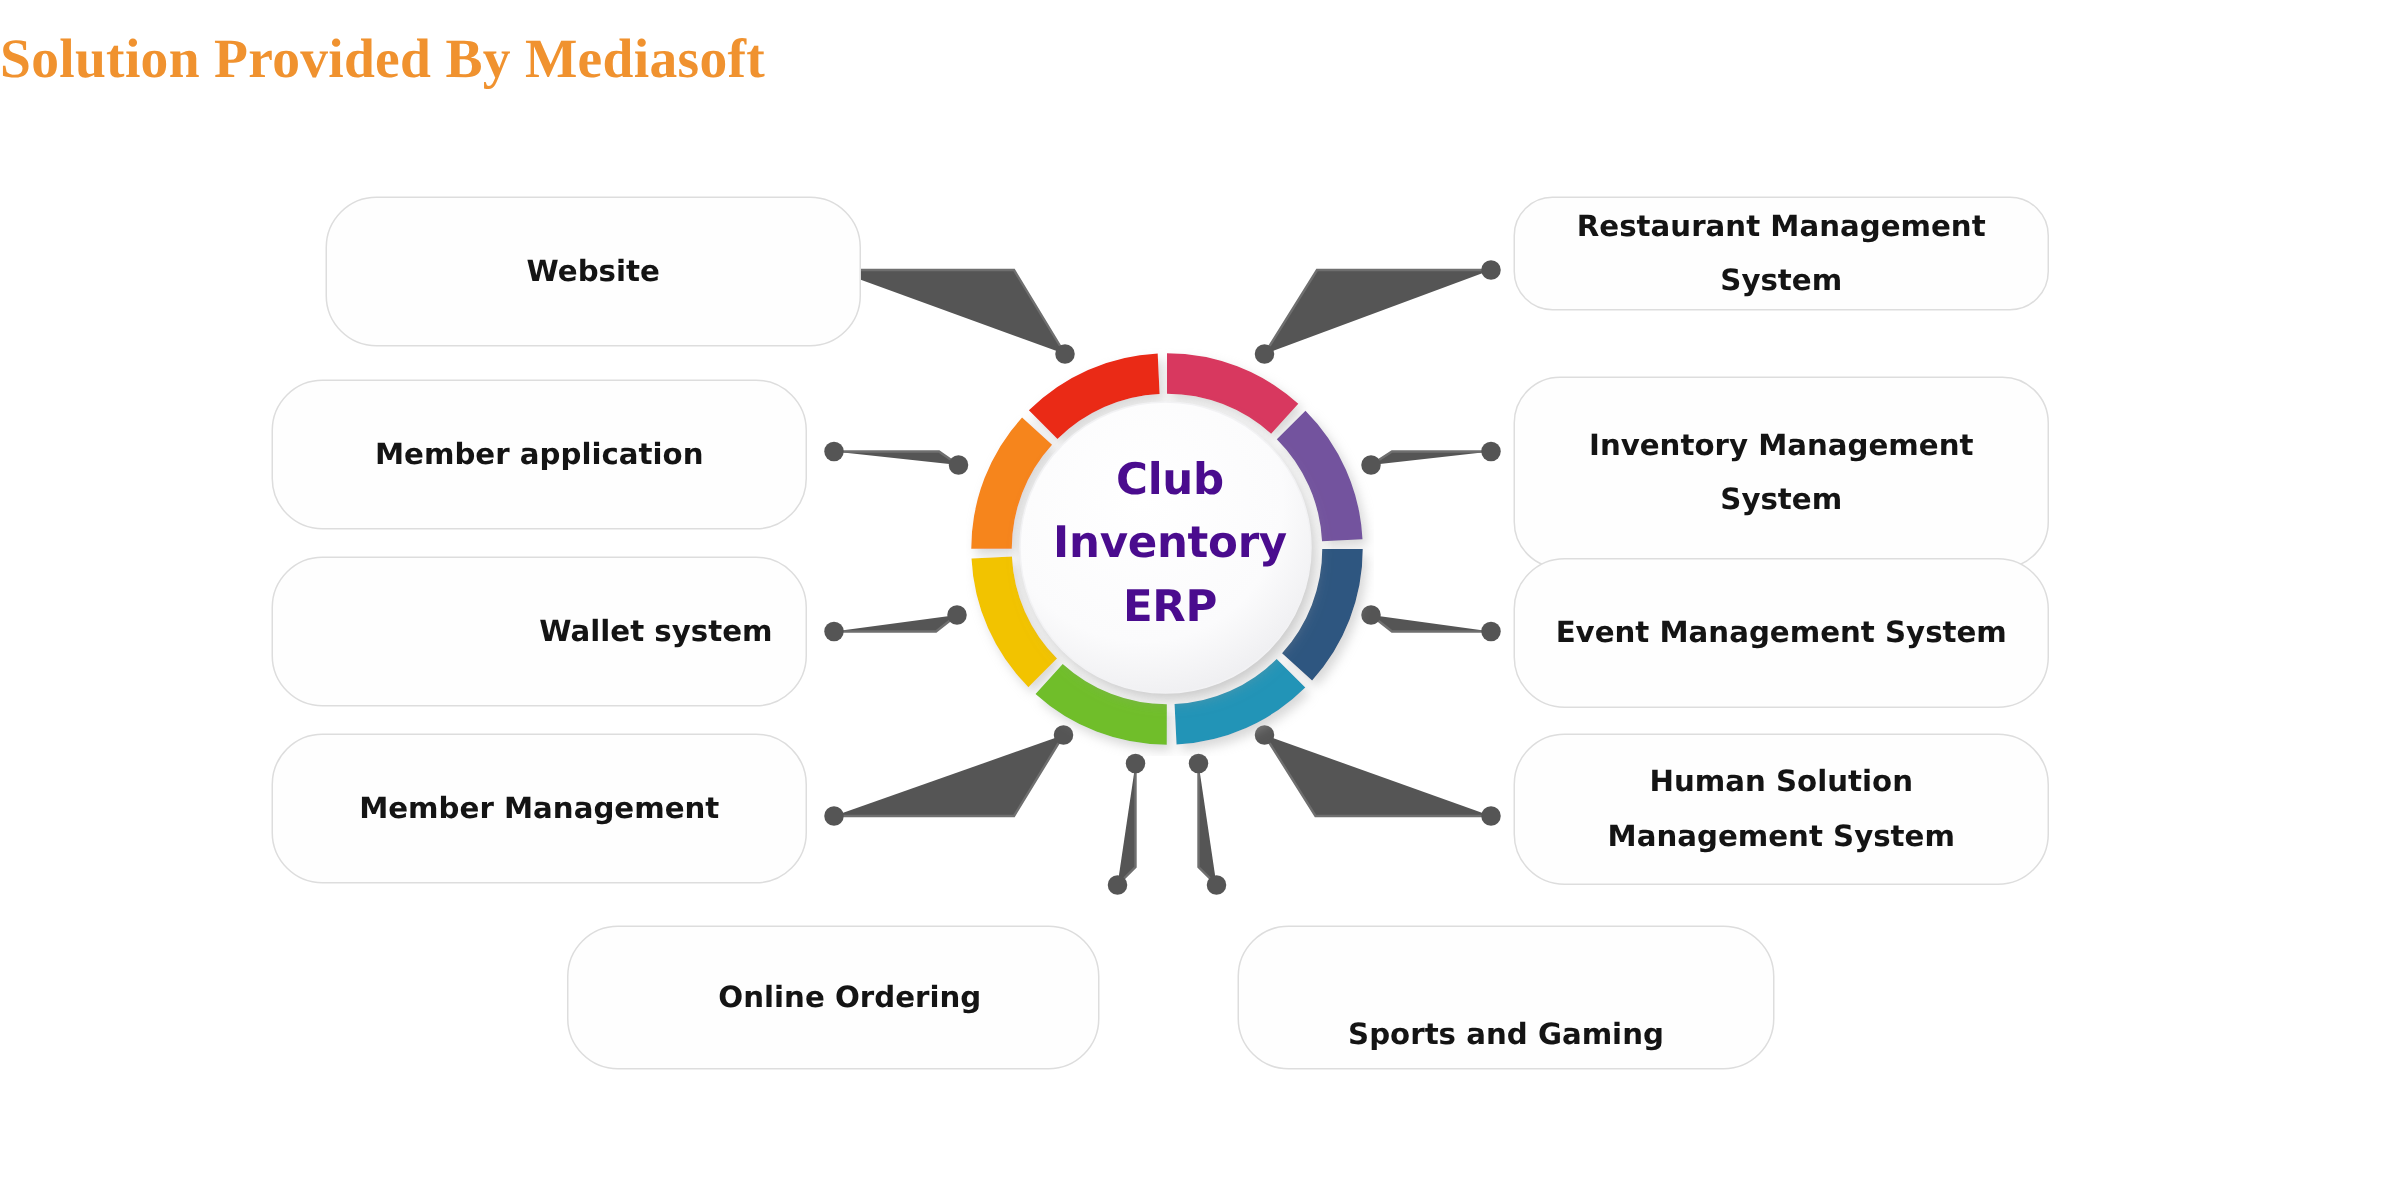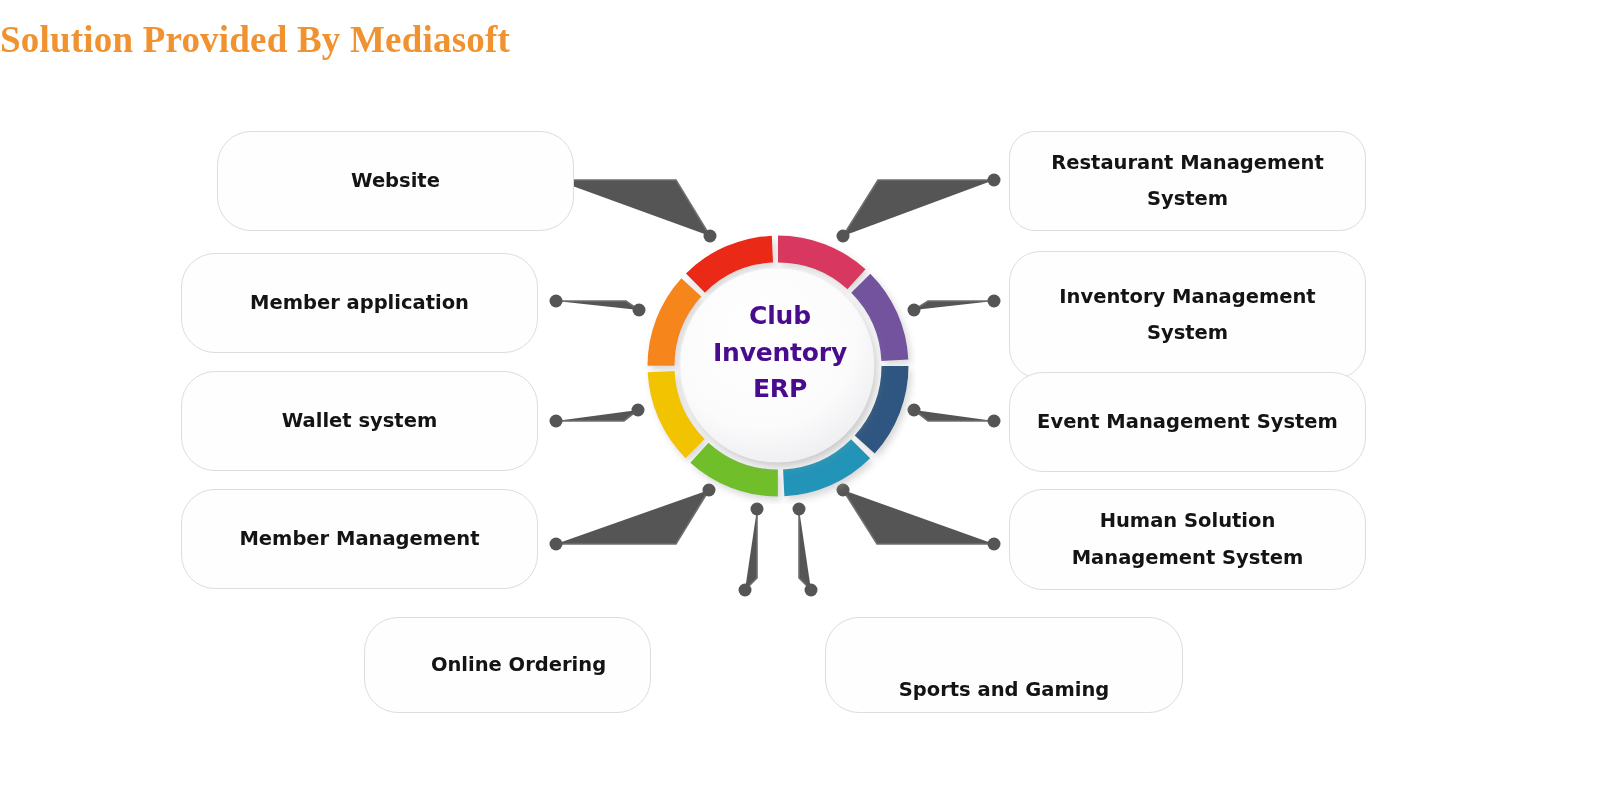--- a/index.html
+++ b/index.html
@@ -54,21 +54,21 @@
 
   #wheel-svg { display: block; width: 272px; height: 276px; }
 
   #wheel-label {
     position: absolute;
     left: 40px;
     top: 70px;
     width: 192px;
     text-align: center;
     color: #4A0C8E;
-    font-size: 25px;
+    font-size: 29px;
     line-height: 1.46;
     font-weight: bold;
     font-family: "DejaVu Sans", "Liberation Sans", sans-serif;
     letter-spacing: -0.2px;
   }
 
   
   .card {
     position: absolute;
     background: #fefefe;
@@ -85,29 +85,29 @@
     padding: 4px 22px;
     font-family: "DejaVu Sans", "Liberation Sans", sans-serif;
   }
   .card-label { display: block; width: 100%; }
 
   .card.left  { left: 181px; width: 357px; }
   .card.right { left: 1009px; width: 357px; }
 
   .card.l1 { top: 131px; height: 100px; margin-left: 36px; }
   .card.l2 { top: 253px; height: 100px; }
-  .card.l3 { top: 371px; height: 100px; }
+  .card.l3 { top: 371px; height: 100px; text-align: right; }
   .card.l4 { top: 489px; height: 100px; }
 
-  .card.r1 { top: 131px; height: 100px; border-radius: 26px; }
+  .card.r1 { top: 131px; height: 76px; border-radius: 26px; }
   .card.r2 { top: 251px; height: 128px; border-radius: 31px; }
   .card.r3 { top: 372px; height: 100px; }
   .card.r4 { top: 489px; height: 101px; }
 
-  .card.b1 { left: 364px;  top: 617px; width: 287px; height: 96px; padding-left: 44px; }
+  .card.b1 { left: 378px;  top: 617px; width: 355px; height: 96px; padding-left: 44px; }
   .card.b2 { left: 825px;  top: 617px; width: 358px; height: 96px; align-items: flex-end; }
 </style>
 </head>
 <body>
 
 <div id="stage">
 
   <div id="page-title" style="color: rgb(240, 146, 47);">Solution Provided By Mediasoft</div>
 
   <svg id="connectors" viewBox="0 0 1600 800" xmlns="http://www.w3.org/2000/svg">

